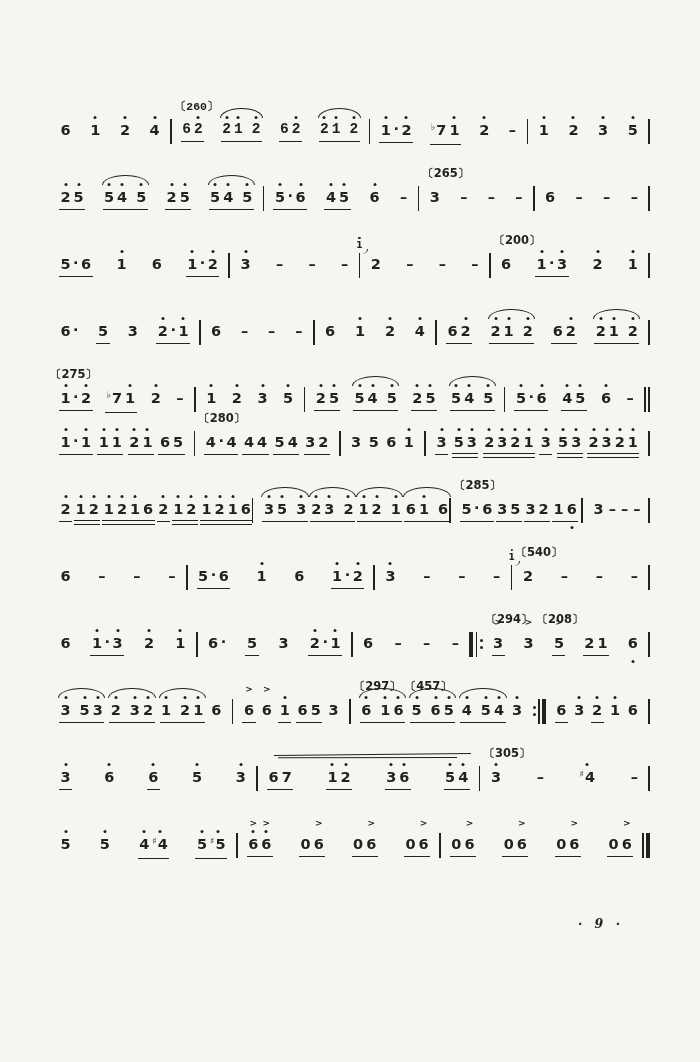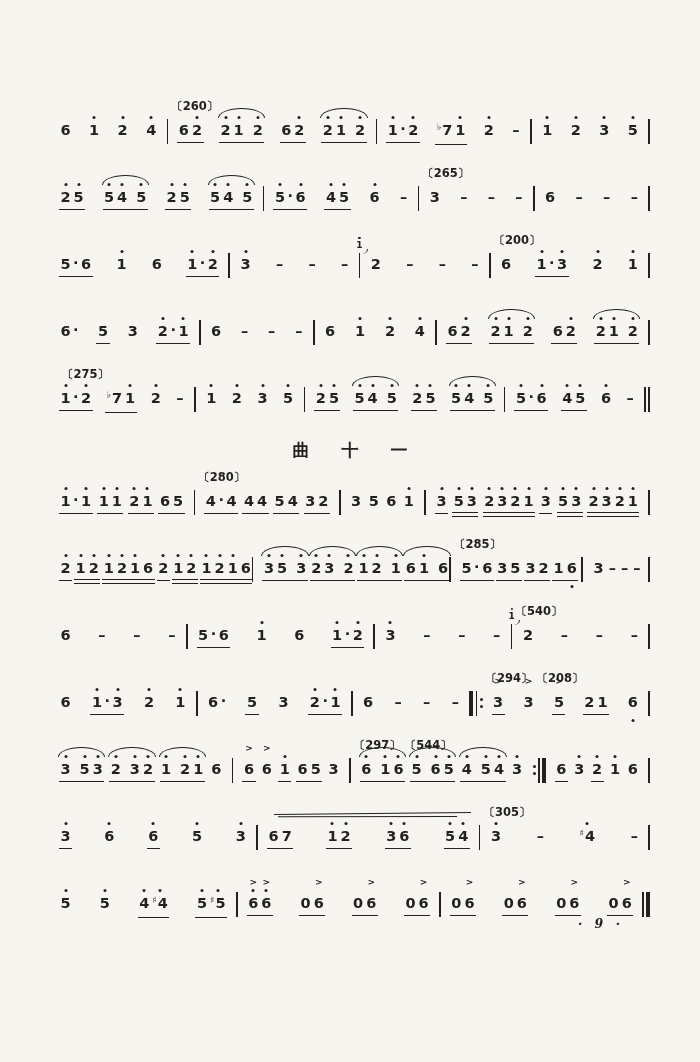--- a/index.html
+++ b/index.html
@@ -47,21 +47,21 @@
                   border-radius:0 0 100% 0 / 0 0 100% 0; }
 
   .bar { width:1.6px; height:25px; background:var(--ink); margin-top:1px; flex:0 0 auto; }
   .bargroup { display:flex; align-items:flex-start; gap:2.5px; flex:0 0 auto; margin-top:0; }
   .bar.thick { width:3.6px; }
   .rdots { display:flex; flex-direction:column; gap:4px; margin-top:8px; }
   .rdots i { display:block; width:3px; height:3px; border-radius:50%; background:var(--ink); }
 
   .marker { position:absolute; top:-19px; left:3px; font-size:11.5px; font-weight:bold;
             white-space:nowrap; letter-spacing:0px; }
-  .marker.flush { left:12px; }
+  .marker.flush { left:0; }
   .topline { position:absolute; top:-11px; left:16px; right:8px;
              border-top:1.3px solid var(--ink); transform:rotate(-0.6deg); }
   .topline::after { content:""; position:absolute; left:4px; right:14px; top:2px;
                     border-top:1px solid var(--ink); transform:rotate(0.5deg); }
 
   .section-title { text-align:center; font-size:17px; letter-spacing:13px;
                    padding-left:13px; margin:9px 0 27px 0; }
   .sysgap { height:23px; }
   .pageno { position:absolute; top:916px; right:76px; font-size:12.5px;
             letter-spacing:4px; font-family:"DejaVu Serif", serif; font-style:italic; }
@@ -81,21 +81,21 @@
               <span class="note"><span class="ch">1</span><span class="dt"></span></span>
             </span>
             <span class="unit">
               <span class="note"><span class="ch">2</span><span class="dt"></span></span>
             </span>
             <span class="unit">
               <span class="note"><span class="ch">4</span><span class="dt"></span></span>
             </span>
           </div>
           <span class="bar"></span>
-          <div class="measure" style="flex-grow: 4;">
+          <div class="measure" style="flex-grow: 4; font-family: Liberation Mono, monospace;">
             <div class="marker">〔260〕</div>
             <span class="unit u1">
               <span class="note"><span class="ch">6</span></span>
               <span class="note"><span class="ch">2</span><span class="dt"></span></span>
             </span>
             <span class="unit u1 arc">
               <span class="note"><span class="ch">2</span><span class="dt"></span></span>
               <span class="note"><span class="ch">1</span><span class="dt"></span></span>
               <span class="gap"></span>
               <span class="note"><span class="ch">2</span><span class="dt"></span></span>
@@ -441,21 +441,20 @@
             <span class="unit">
               <span class="note"><span class="ch">–</span></span>
             </span>
           </div>
           <span class="bargroup">
             <span class="bar"></span>
             <span class="bar"></span>
           </span>
         </div>
       </div>
-    <div class="section-title">曲 十 一</div>
     <div id="systems-bottom">
         <div class="system">
           <div class="measure" style="flex-grow: 4;">
             <span class="unit u1">
               <span class="note"><span class="ch">1</span><span class="dt"></span></span>
               <span class="rdot">·</span>
               <span class="note"><span class="ch">1</span><span class="dt"></span></span>
             </span>
             <span class="unit u1">
               <span class="note"><span class="ch">1</span><span class="dt"></span></span>
@@ -820,21 +819,21 @@
             <span class="unit u1">
               <span class="note"><span class="ch">6</span></span>
               <span class="note"><span class="ch">5</span></span>
             </span>
             <span class="unit">
               <span class="note"><span class="ch">3</span></span>
             </span>
           </div>
           <span class="bar"></span>
           <div class="measure" style="flex-grow: 4;">
-            <div class="marker">〔297〕 〔544〕</div>
+            <div class="marker">〔297〕 〔457〕</div>
             <span class="unit u1 arc">
               <span class="note"><span class="ch">6</span><span class="dt"></span></span>
               <span class="gap"></span>
               <span class="note"><span class="ch">1</span><span class="dt"></span></span>
               <span class="note"><span class="ch">6</span><span class="dt"></span></span>
             </span>
             <span class="unit u1 arc">
               <span class="note"><span class="ch">5</span><span class="dt"></span></span>
               <span class="gap"></span>
               <span class="note"><span class="ch">6</span><span class="dt"></span></span>

